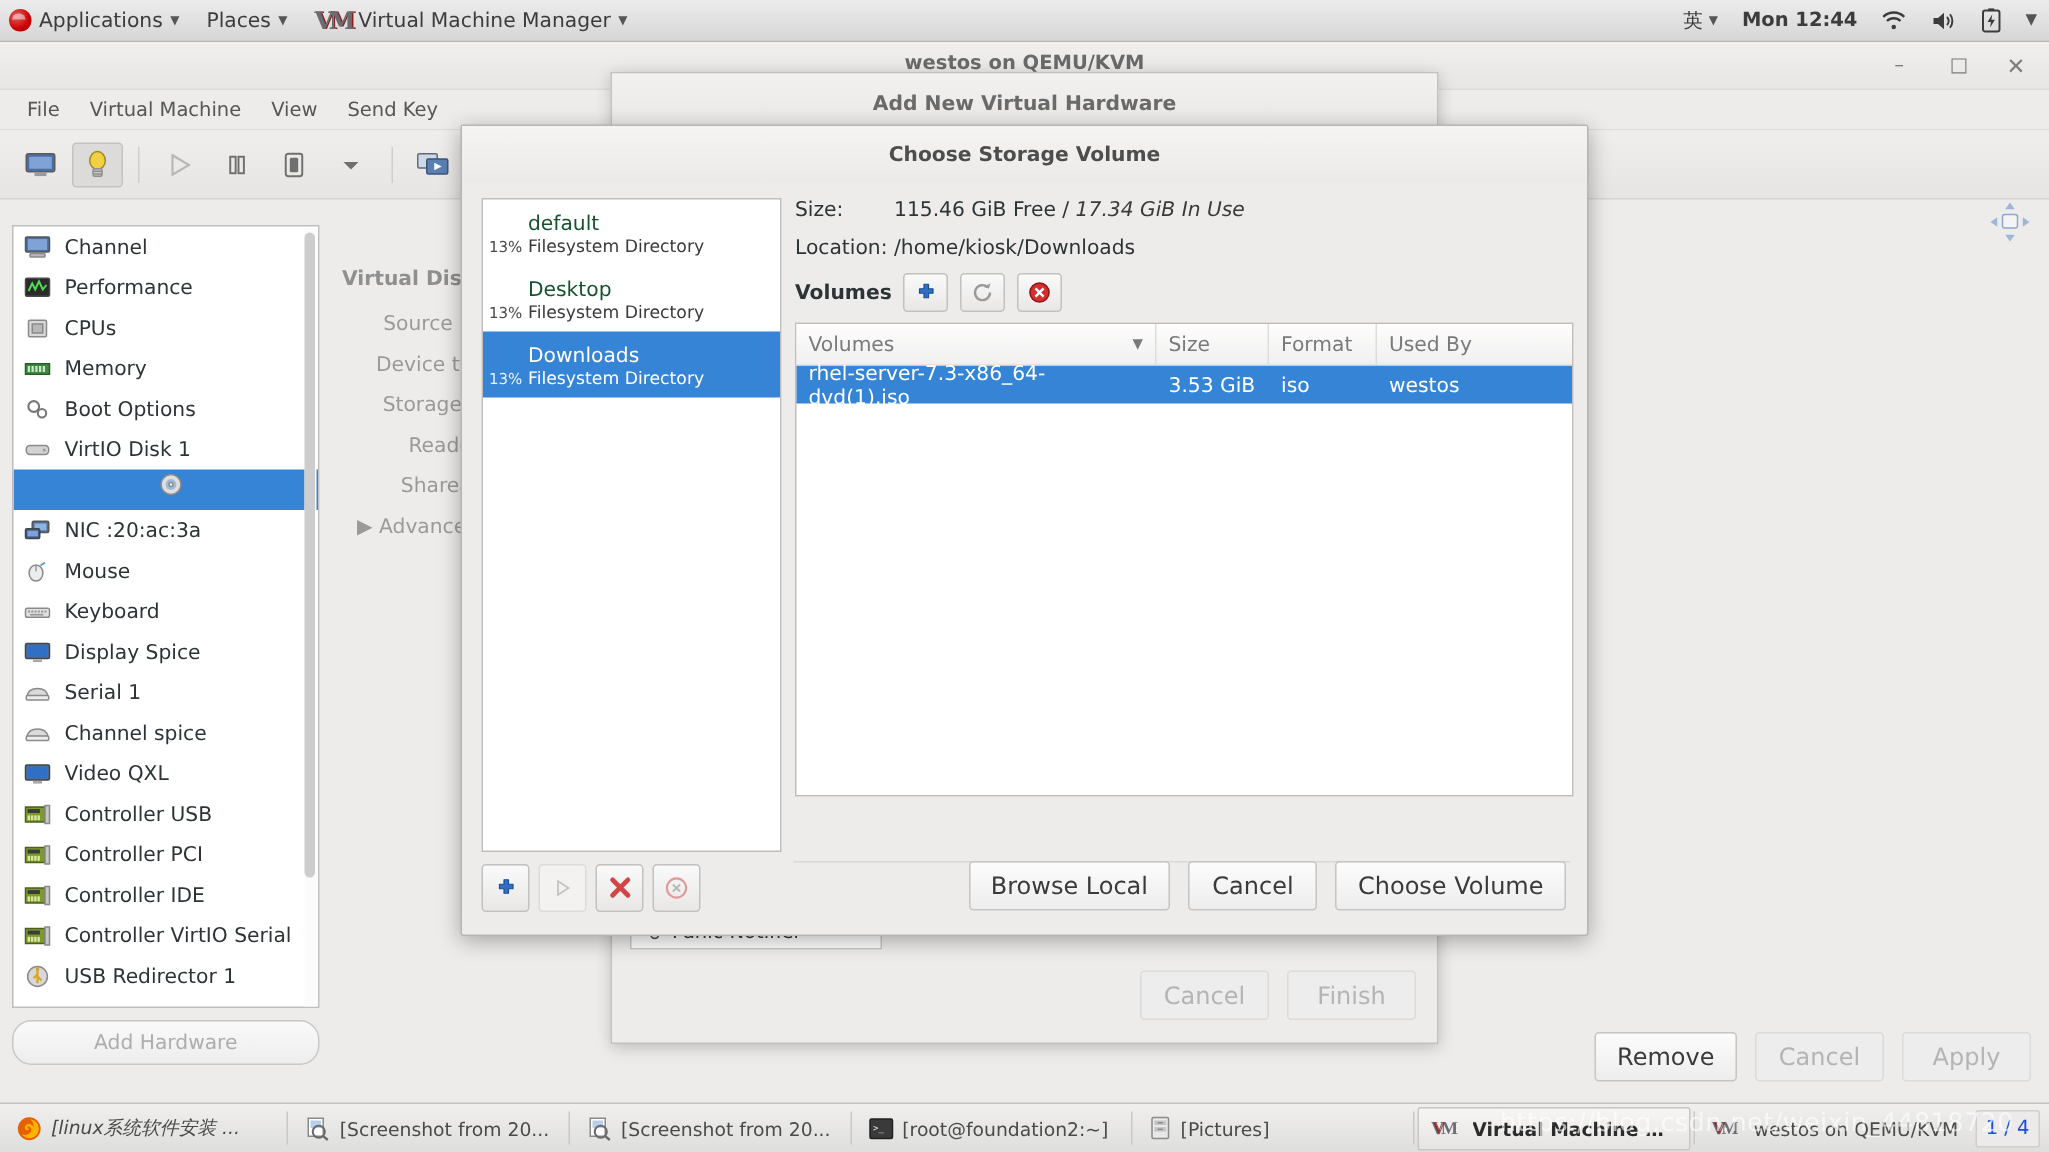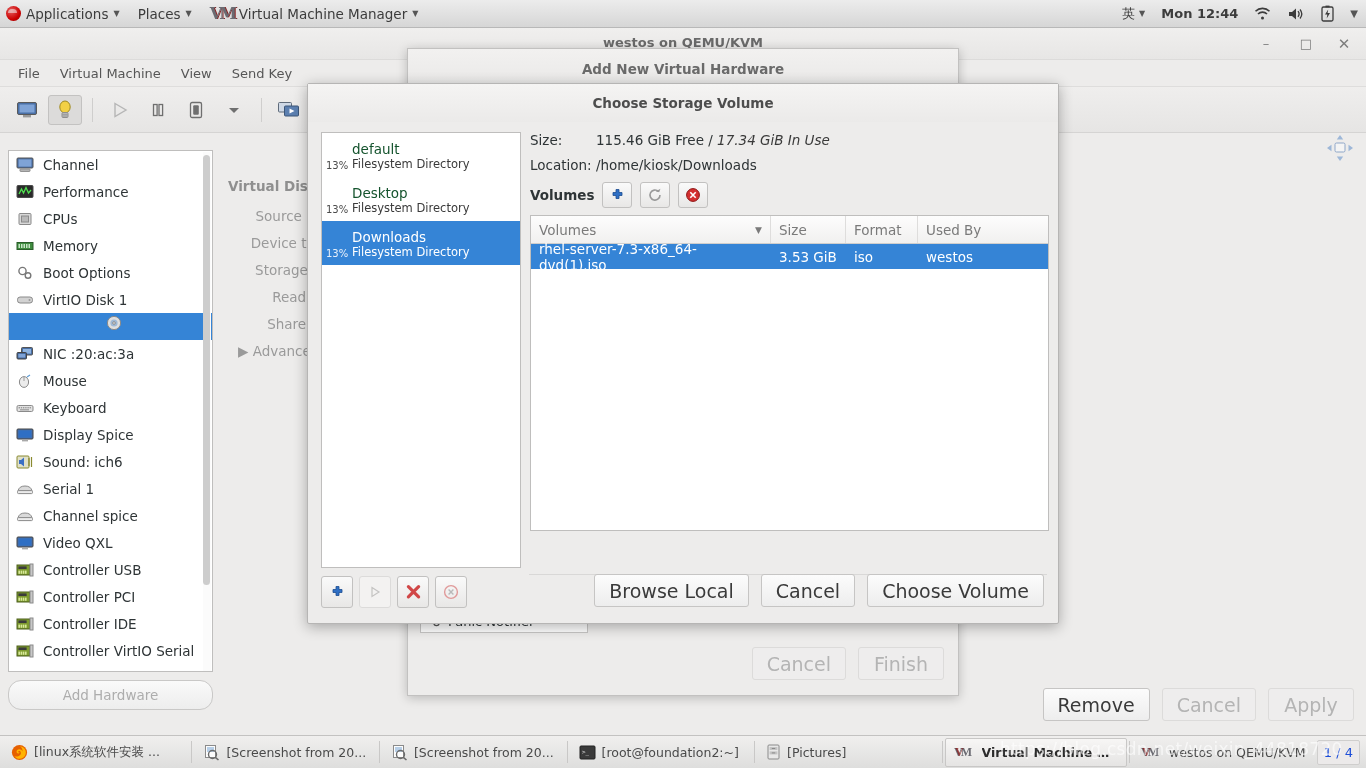--- a/index.html
+++ b/index.html
@@ -90,21 +90,21 @@
     color:#adadad; font-size:13.5px; display:flex; align-items:center; justify-content:center; cursor:pointer;}
 
   
   #detail-labels { position:absolute; left:228px; top:150px; width:120px; color:#9a9a9a; font-size:13.5px;}
   #detail-labels .dl-title { font-weight:bold; color:#8f8f8f; margin-bottom:14px;}
   #detail-labels .dl { text-align:right; width:95px; margin-bottom:11px; white-space:nowrap;}
 
   
   #vm-footer { position:absolute; right:12px; top:660px; display:flex; gap:12px; }
   .fbtn { min-width:86px; height:33px; padding:0 14px; border:1px solid #c6c5c4; border-radius:3px;
-    background:linear-gradient(to bottom,#fcfcfc,#ededed); font-size:19px; color:#3a3a3a;
+    background:linear-gradient(to bottom,#fcfcfc,#ededed); font-size:16px; color:#3a3a3a;
     display:flex; align-items:center; justify-content:center; cursor:pointer; }
   .fbtn.disabled { color:#b4b4b4; border-color:#dcdbda; background:#eeeded; }
 
   #nav-pad { position:absolute; left:1325px; top:105px; width:30px; height:30px; }
 
   
   #addhw-dialog {
     position:absolute; left:407px; top:48px; width:552px; height:648px;
     background:#edeceb; border:1px solid #c2c1c0;
     box-shadow: 0 2px 10px rgba(0,0,0,.22);
@@ -369,30 +369,20 @@
             </div>
             <div class="hw-item">
               <span class="hw-ico">
                 <svg width="18" height="16" viewBox="0 0 18 16">
                   <rect x="1" y="2" width="16" height="10" rx="1" fill="#4a6fa5" stroke="#444"></rect>
                   <rect x="2.6" y="3.4" width="12.8" height="7.2" fill="#2f6fc4"></rect>
                   <rect x="6" y="12.6" width="6" height="1.8" fill="#a9a9a9"></rect>
                 </svg>
               </span>
               <span>Display Spice</span>
-            </div>
-            <div class="hw-item">
-              <span class="hw-ico">
-                <svg width="18" height="16" viewBox="0 0 18 16">
-                  <rect x="1" y="2" width="12" height="12" rx="1" fill="#e0e0c8" stroke="#8a8a30"></rect>
-                  <path d="M3 6h2l3-2.6v9L5 10H3z" fill="#3a6fc4"></path>
-                  <path d="M13 4 v8 M15.5 3 v10" stroke="#8a8a30" stroke-width="1.2"></path>
-                </svg>
-              </span>
-              <span>Sound: ich6</span>
             </div>
             <div class="hw-item">
               <span class="hw-ico">
                 <svg width="18" height="16" viewBox="0 0 18 16">
                   <path d="M2 10 q1-5 7-5 q6 0 7 5z" fill="#dadada" stroke="#8a8a8a"></path>
                   <rect x="1.5" y="9.6" width="15" height="3" rx="1" fill="#ececec" stroke="#8a8a8a"></rect>
                 </svg>
               </span>
               <span>Serial 1</span>
             </div>
@@ -704,21 +694,21 @@
   </div>
 
   <div id="taskbar">
       <div class="task" style="width: 190px;">
         <span style="flex:0 0 auto;display:flex;align-items:center;">
           <svg width="17" height="17" viewBox="0 0 17 17">
             <circle cx="8.5" cy="8.5" r="7.6" fill="#e66000"></circle>
             <path d="M8.5 2.2a6.3 6.3 0 1 1-5.2 9.8c1.6 1 4 .8 5.6-.7 1.6-1.5 1.2-3.6-.3-4.2-1-.4-1.6.3-1.4 1 .2.6 1 .5 1.1-.1.5 1.4-1.6 2.2-2.5.6-.8-1.5.5-3.4 2.6-3.3 1.4 0 2.6.9 3 2.2.5-2.4-1.2-5-2.9-5.3z" fill="#ffb300"></path>
           </svg>
         </span>
-        <span style="overflow:hidden;text-overflow:ellipsis;">[linux系统软件安装 ...</span>
+        <span style="overflow:hidden;text-overflow:ellipsis;font-style:italic;">[linux系统软件安装 ...</span>
       </div>
       <div class="tdiv"></div>
       <div class="task" style="width: 185px;">
         <span style="flex:0 0 auto;display:flex;align-items:center;">
           <svg width="17" height="17" viewBox="0 0 17 17">
             <rect x="2.5" y="1.5" width="10" height="12" fill="#fcfcfc" stroke="#8a8a8a"></rect>
             <rect x="4" y="3" width="7" height="5" fill="#b7cfe8"></rect>
             <circle cx="9.5" cy="10.5" r="4" fill="none" stroke="#6a6a6a" stroke-width="1.4"></circle>
             <line x1="12.3" y1="13.3" x2="15.5" y2="16" stroke="#6a6a6a" stroke-width="1.6"></line>
           </svg>

